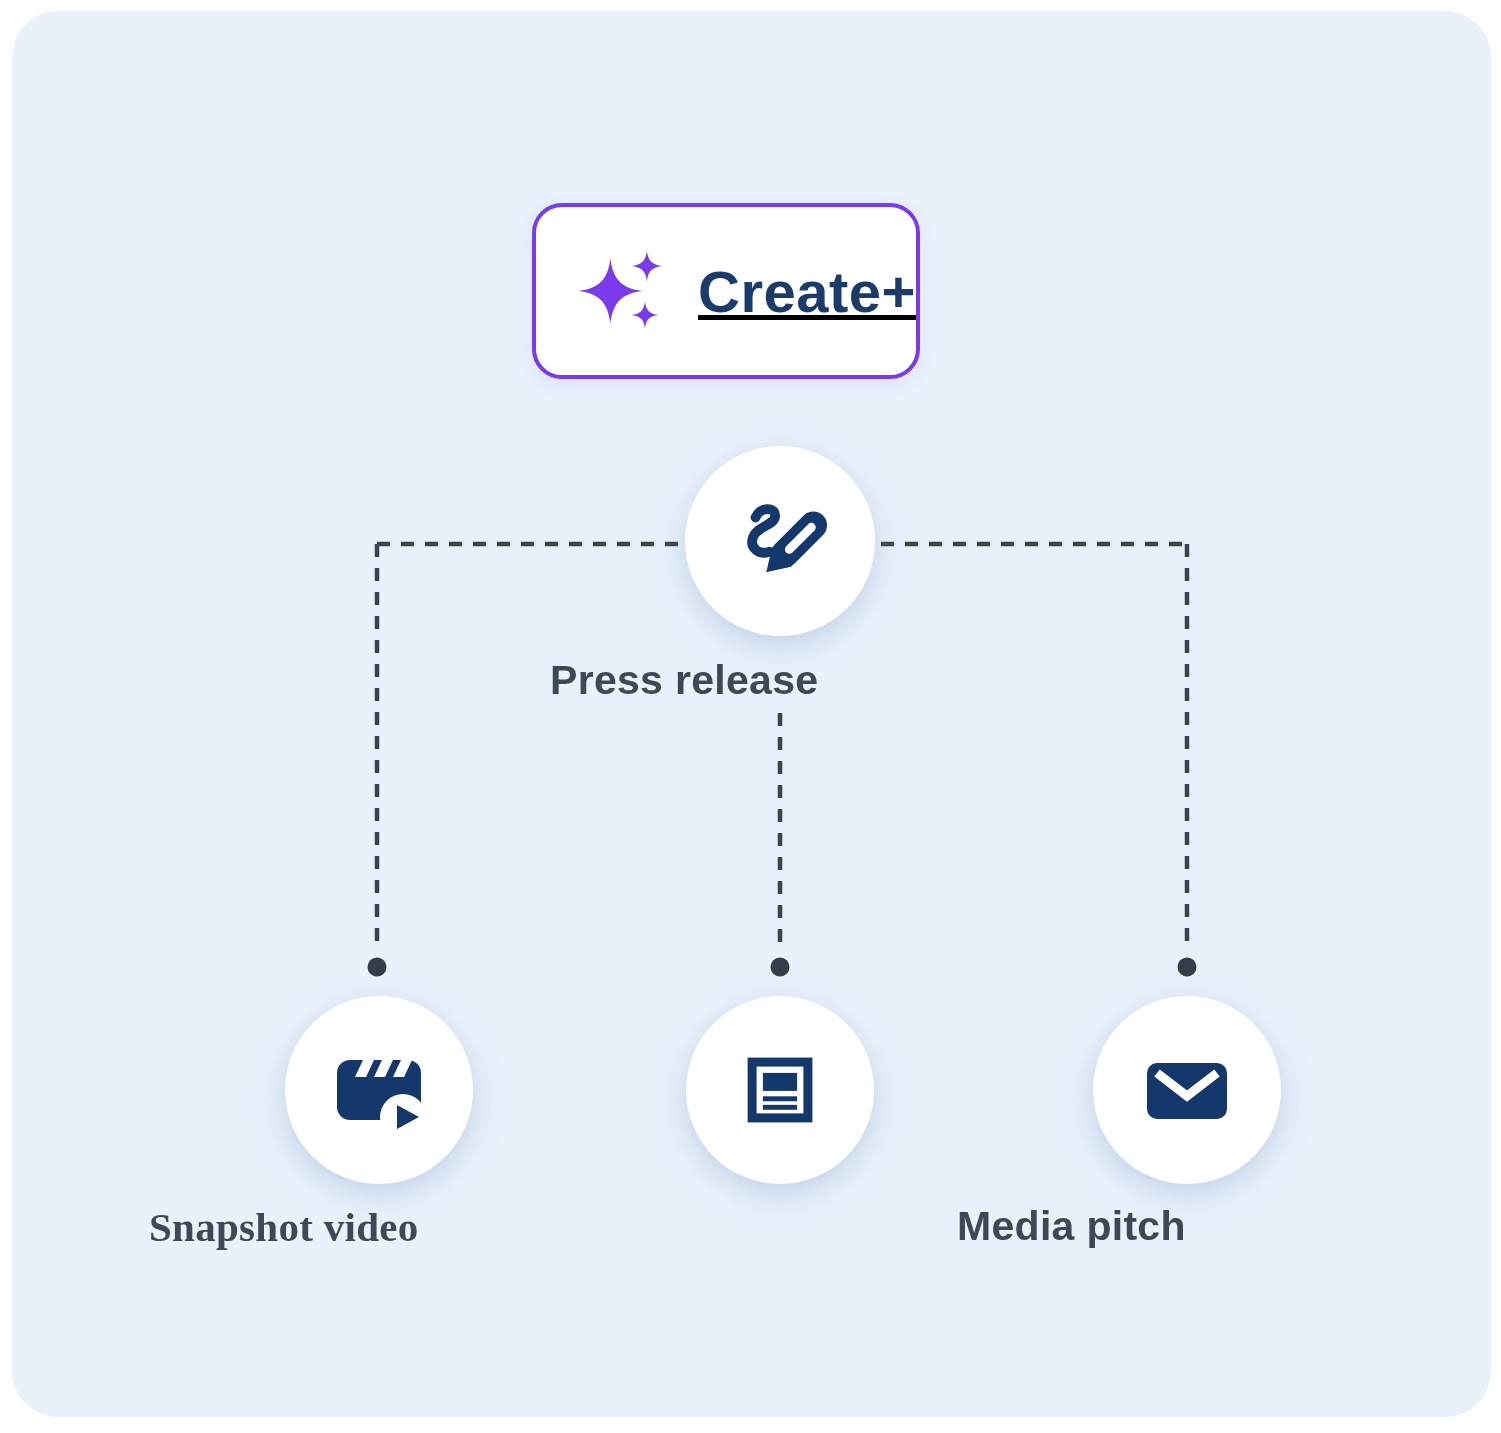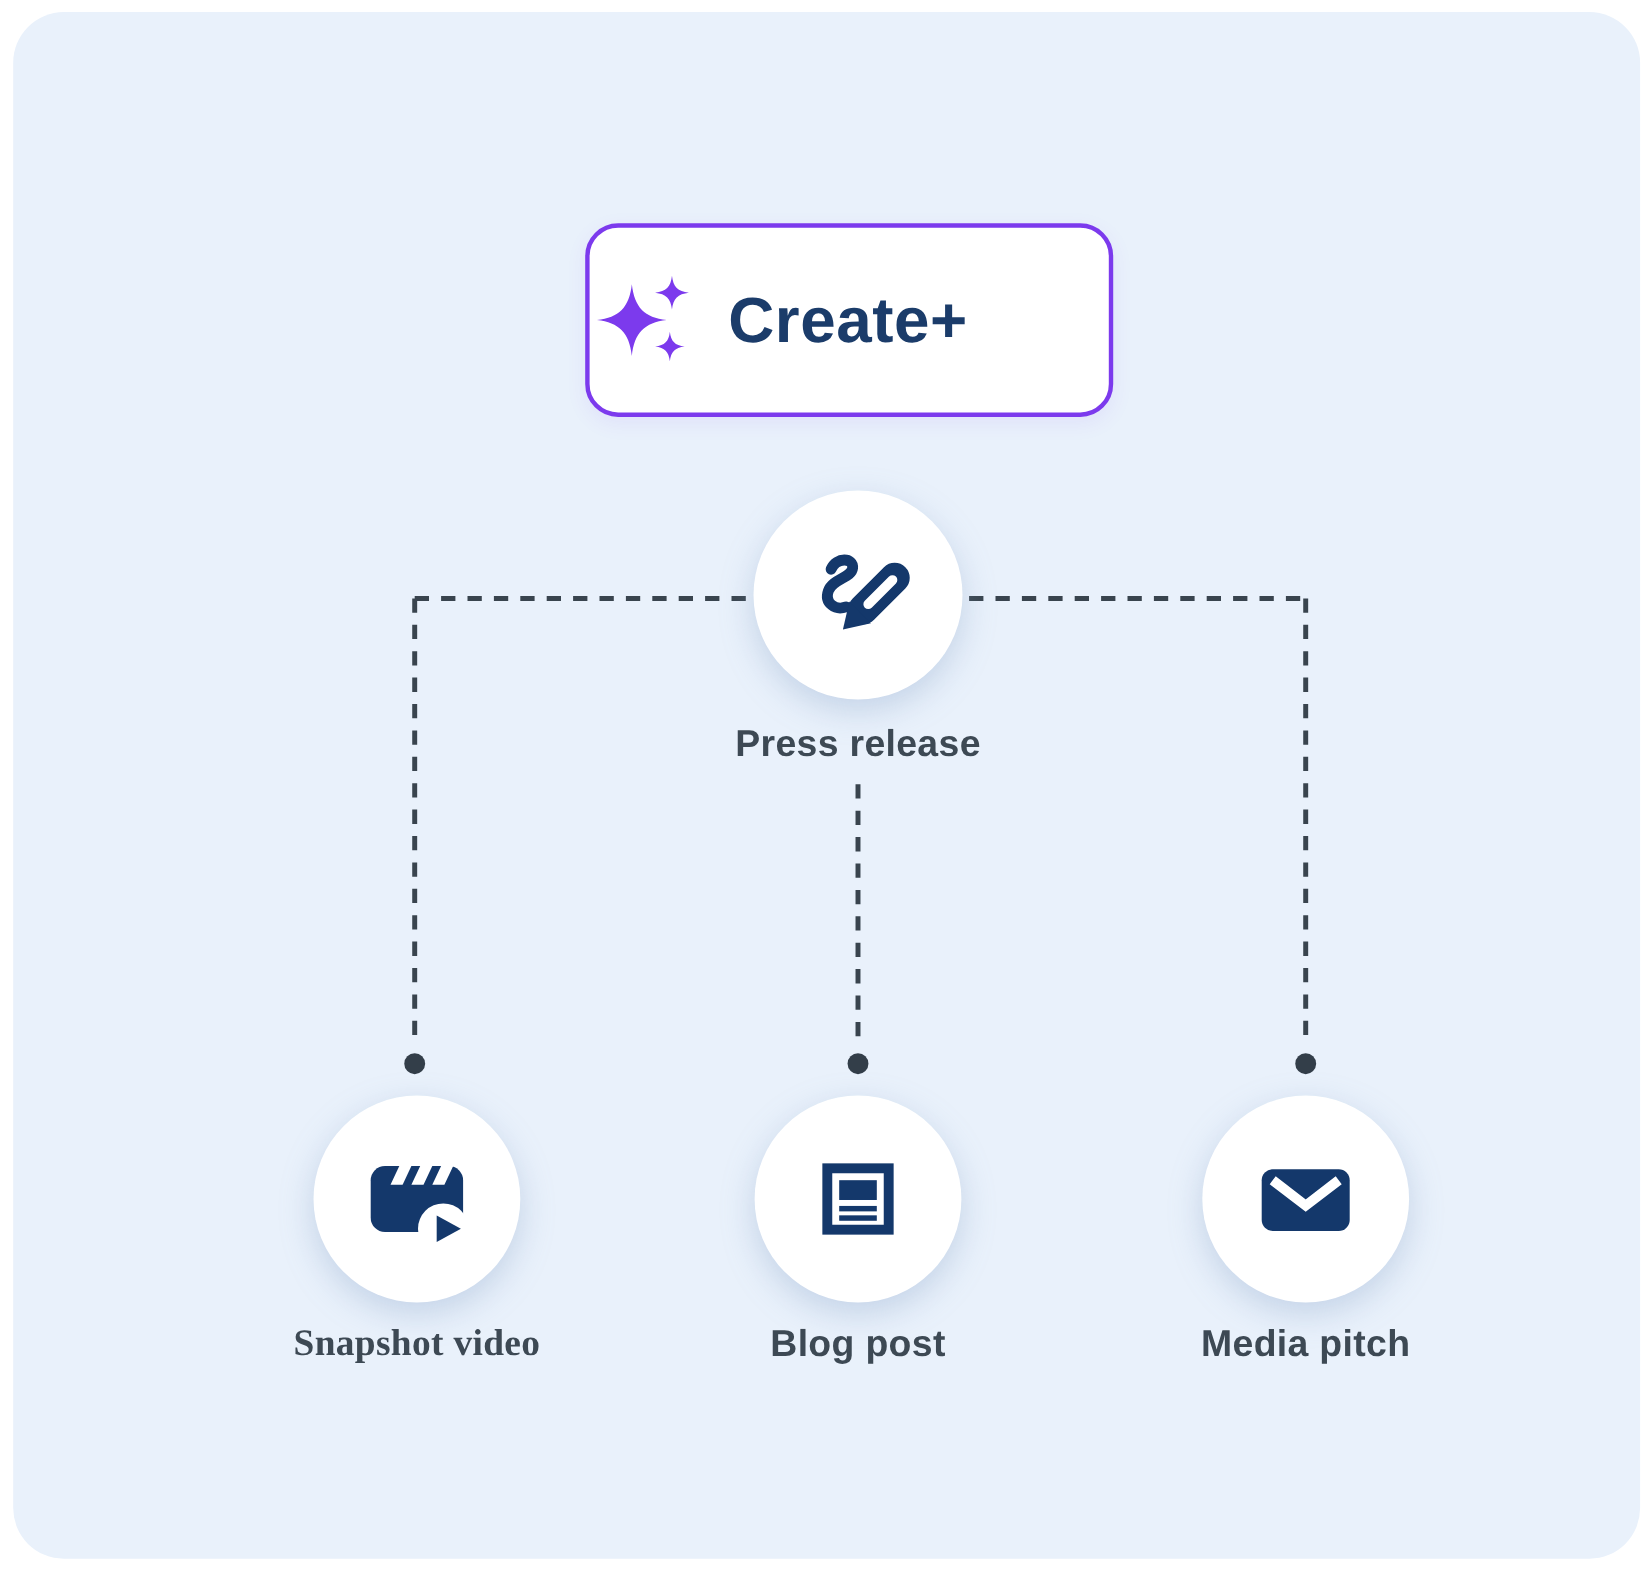--- a/index.html
+++ b/index.html
@@ -27,32 +27,33 @@
   .connectors {
     position: absolute;
     left: 0;
     top: 0;
     pointer-events: none;
   }
   .create-btn {
     position: absolute;
     left: 520px;
     top: 192px;
-    width: 480px;
+    width: 388px;
     height: 176px;
     background: #ffffff;
     border: 4px solid #7c3aed;
     border-radius: 30px;
     box-sizing: border-box;
     display: flex;
     align-items: center;
-    justify-content: flex-start;
+    justify-content: flex-end;
     gap: 30px;
     cursor: pointer;
     box-shadow: 0 6px 18px rgba(124, 58, 237, 0.08);
+    text-decoration: underline;
   }
   .create-label {
     font-size: 58px;
     font-weight: 700;
     color: #1b3c6a;
     letter-spacing: 0.5px;
   }
   .node-circle {
     position: absolute;
     background: #ffffff;
@@ -72,22 +73,22 @@
     width: 188px;
     height: 188px;
     top: 985px;
   }
   .node-circle.video  { left: 273px; }
   .node-circle.blog   { left: 674px; }
   .node-circle.pitch  { left: 1081px; }
   .node-label {
     position: absolute;
     width: 460px;
-    text-align: center;
-    font-size: 34px;
+    text-align: left;
+    font-size: 41px;
     font-weight: 700;
     color: #3d4954;
     letter-spacing: 0.3px;
   }
   .label-root  { left: 538px;  top: 646px; }
   .label-video { left: 137px;  top: 1192px; font-family: Liberation Serif, serif; }
   .label-blog  { left: 538px;  top: 1192px; }
   .label-pitch { left: 945px;  top: 1192px; }
   .icon-box { display: block; }
 </style>
@@ -147,21 +148,20 @@
     <div class="node-label label-video">Snapshot video</div>
 
     <div class="node-circle child blog">
       <svg class="icon-box" width="90" height="90" viewBox="0 0 100 100">
         <rect x="19" y="19" width="62" height="62" fill="#ffffff" stroke="#14386b" stroke-width="10"></rect>
         <rect x="31" y="31" width="38" height="20" fill="#14386b"></rect>
         <rect x="31" y="57" width="38" height="5.5" fill="#14386b"></rect>
         <rect x="31" y="66.5" width="38" height="5.5" fill="#14386b"></rect>
       </svg>
     </div>
-    <div class="node-label label-blog">Blog post</div>
 
     <div class="node-circle child pitch">
       <svg class="icon-box" width="100" height="100" viewBox="0 0 100 100">
         <rect x="10" y="23" width="80" height="56" rx="10" fill="#14386b"></rect>
         <path d="M20,33 L50,56 L80,33" stroke="#ffffff" stroke-width="9" fill="none" stroke-linecap="butt" stroke-linejoin="miter"></path>
       </svg>
     </div>
     <div class="node-label label-pitch">Media pitch</div>
 
   </div>

